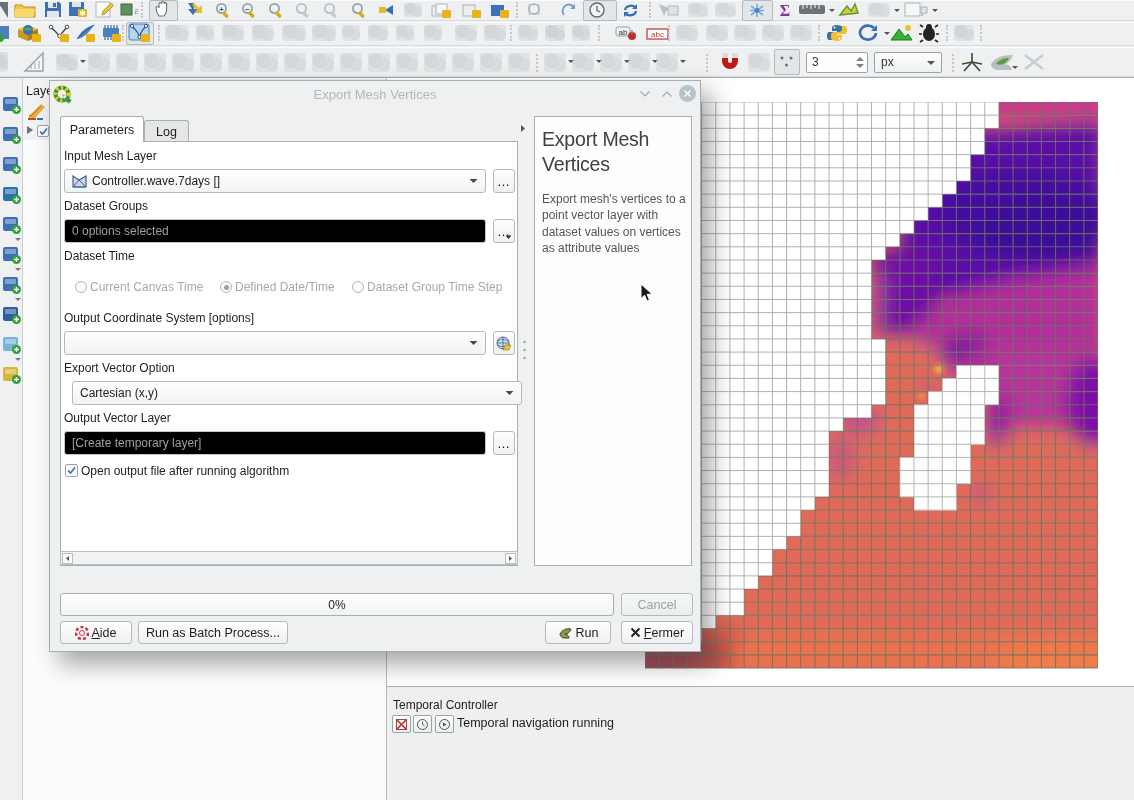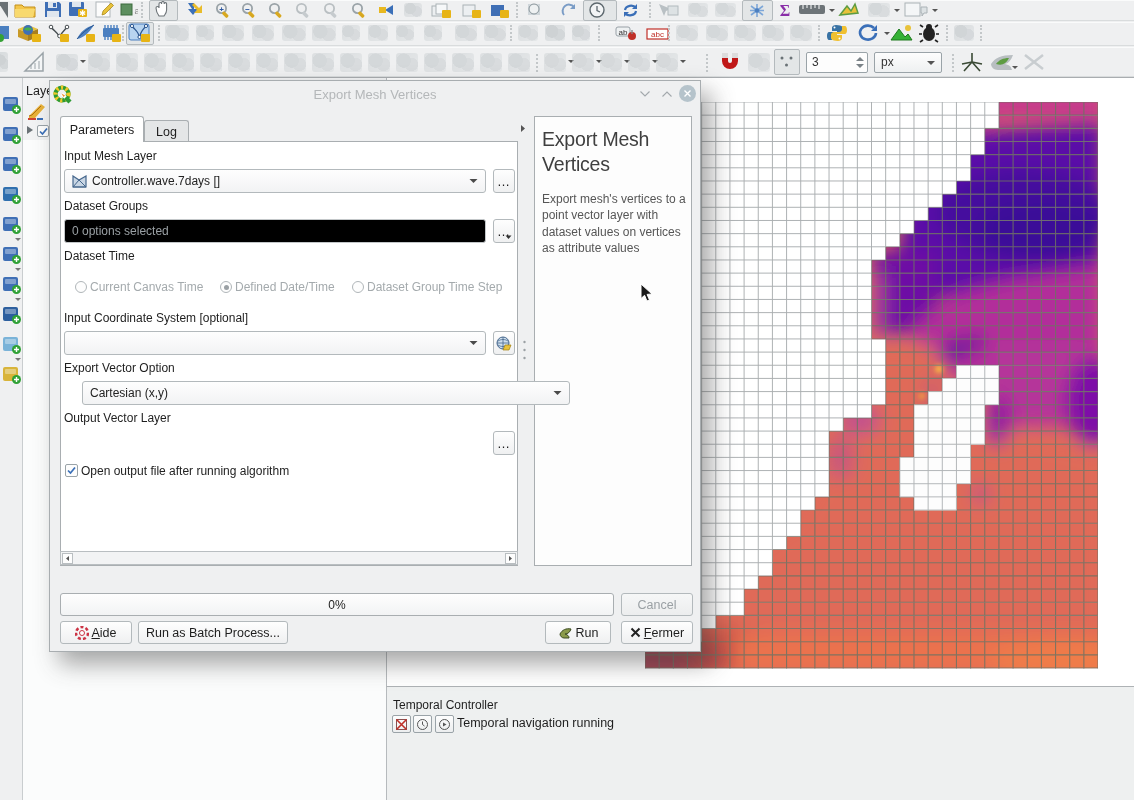--- a/index.html
+++ b/index.html
@@ -642,42 +642,45 @@
  <div class="btn dots" style="left:443px;top:138px;width:22px">…<svg style="position:absolute;right:2px;bottom:2px" width="7" height="5" viewBox="0 0 7 5">
         <path d="M0.5 0.5 3.5 4 6.5 0.5z" fill="#333"></path>
       </svg></div>
  <div class="lbl" style="left:14px;top:168px">Dataset Time</div>
  <div class="radio" style="left:25px;top:200px"></div>
     <div class="rlbl" style="left:40px;top:199px">Current Canvas Time</div>
  <div class="radio sel" style="left:170px;top:200px"></div>
     <div class="rlbl" style="left:185px;top:199px">Defined Date/Time</div>
  <div class="radio" style="left:302px;top:200px"></div>
     <div class="rlbl" style="left:317px;top:199px">Dataset Group Time Step</div>
- <div class="lbl" style="left:14px;top:230px">Input Coordinate System [optional]</div>
+ <div class="lbl" style="left:14px;top:230px">Output Coordinate System [options]</div>
  <div class="fld" style="left:14px;top:250px;width:422px">
       <span style="color:#232323"></span>
       <svg class="ar" width="9" height="6" viewBox="0 0 9 6">
         <path d="M0.5 1 4.5 5 8.5 1z" fill="#4a4a4a"></path>
       </svg>
     </div>
  <div class="btn" style="left:443px;top:250px;width:22px">
       <svg width="16" height="16" viewBox="0 0 16 16">
         <circle cx="7" cy="8" r="6" fill="#cfe0ee" stroke="#44668c"></circle>
         <path d="M2 6c3-2 7-2 10 0M2 10c3 2 7 2 10 0M7 2v12M1 8h12" stroke="#44668c" stroke-width=".8" fill="none"></path>
         <path d="M9 10h6l-2 5h-6z" fill="#e8c23a" stroke="#a08010" stroke-width=".7"></path>
       </svg>
     </div>
  <div class="lbl" style="left:14px;top:280px">Export Vector Option</div>
- <div class="fld" style="left:32px;top:300px;width:488px">
+ <div class="fld" style="left:22px;top:300px;width:450px">
       <span style="color:#232323">Cartesian (x,y)</span>
       <svg class="ar" width="9" height="6" viewBox="0 0 9 6">
         <path d="M0.5 1 4.5 5 8.5 1z" fill="#4a4a4a"></path>
       </svg>
     </div>
  <div class="lbl" style="left:14px;top:330px">Output Vector Layer</div>
+ <div class="fld dis" style="left:14px;top:350px;width:422px">
+      <span>[Create temporary layer]</span>
+    </div>
  <div class="btn dots" style="left:443px;top:350px;width:22px">…</div>
  <div id="chk">
       <svg width="9" height="9" viewBox="0 0 9 9">
         <path d="M1 4.5 3.5 7 8 1.5" stroke="#3a6fb8" stroke-width="1.7" fill="none"></path>
       </svg>
     </div>
  <div class="rlbl" style="left:31px;top:383px;color:#232323">Open output file after running algorithm</div>
 
  <div id="hscroll">
       <i class="sa" style="left:1px">

